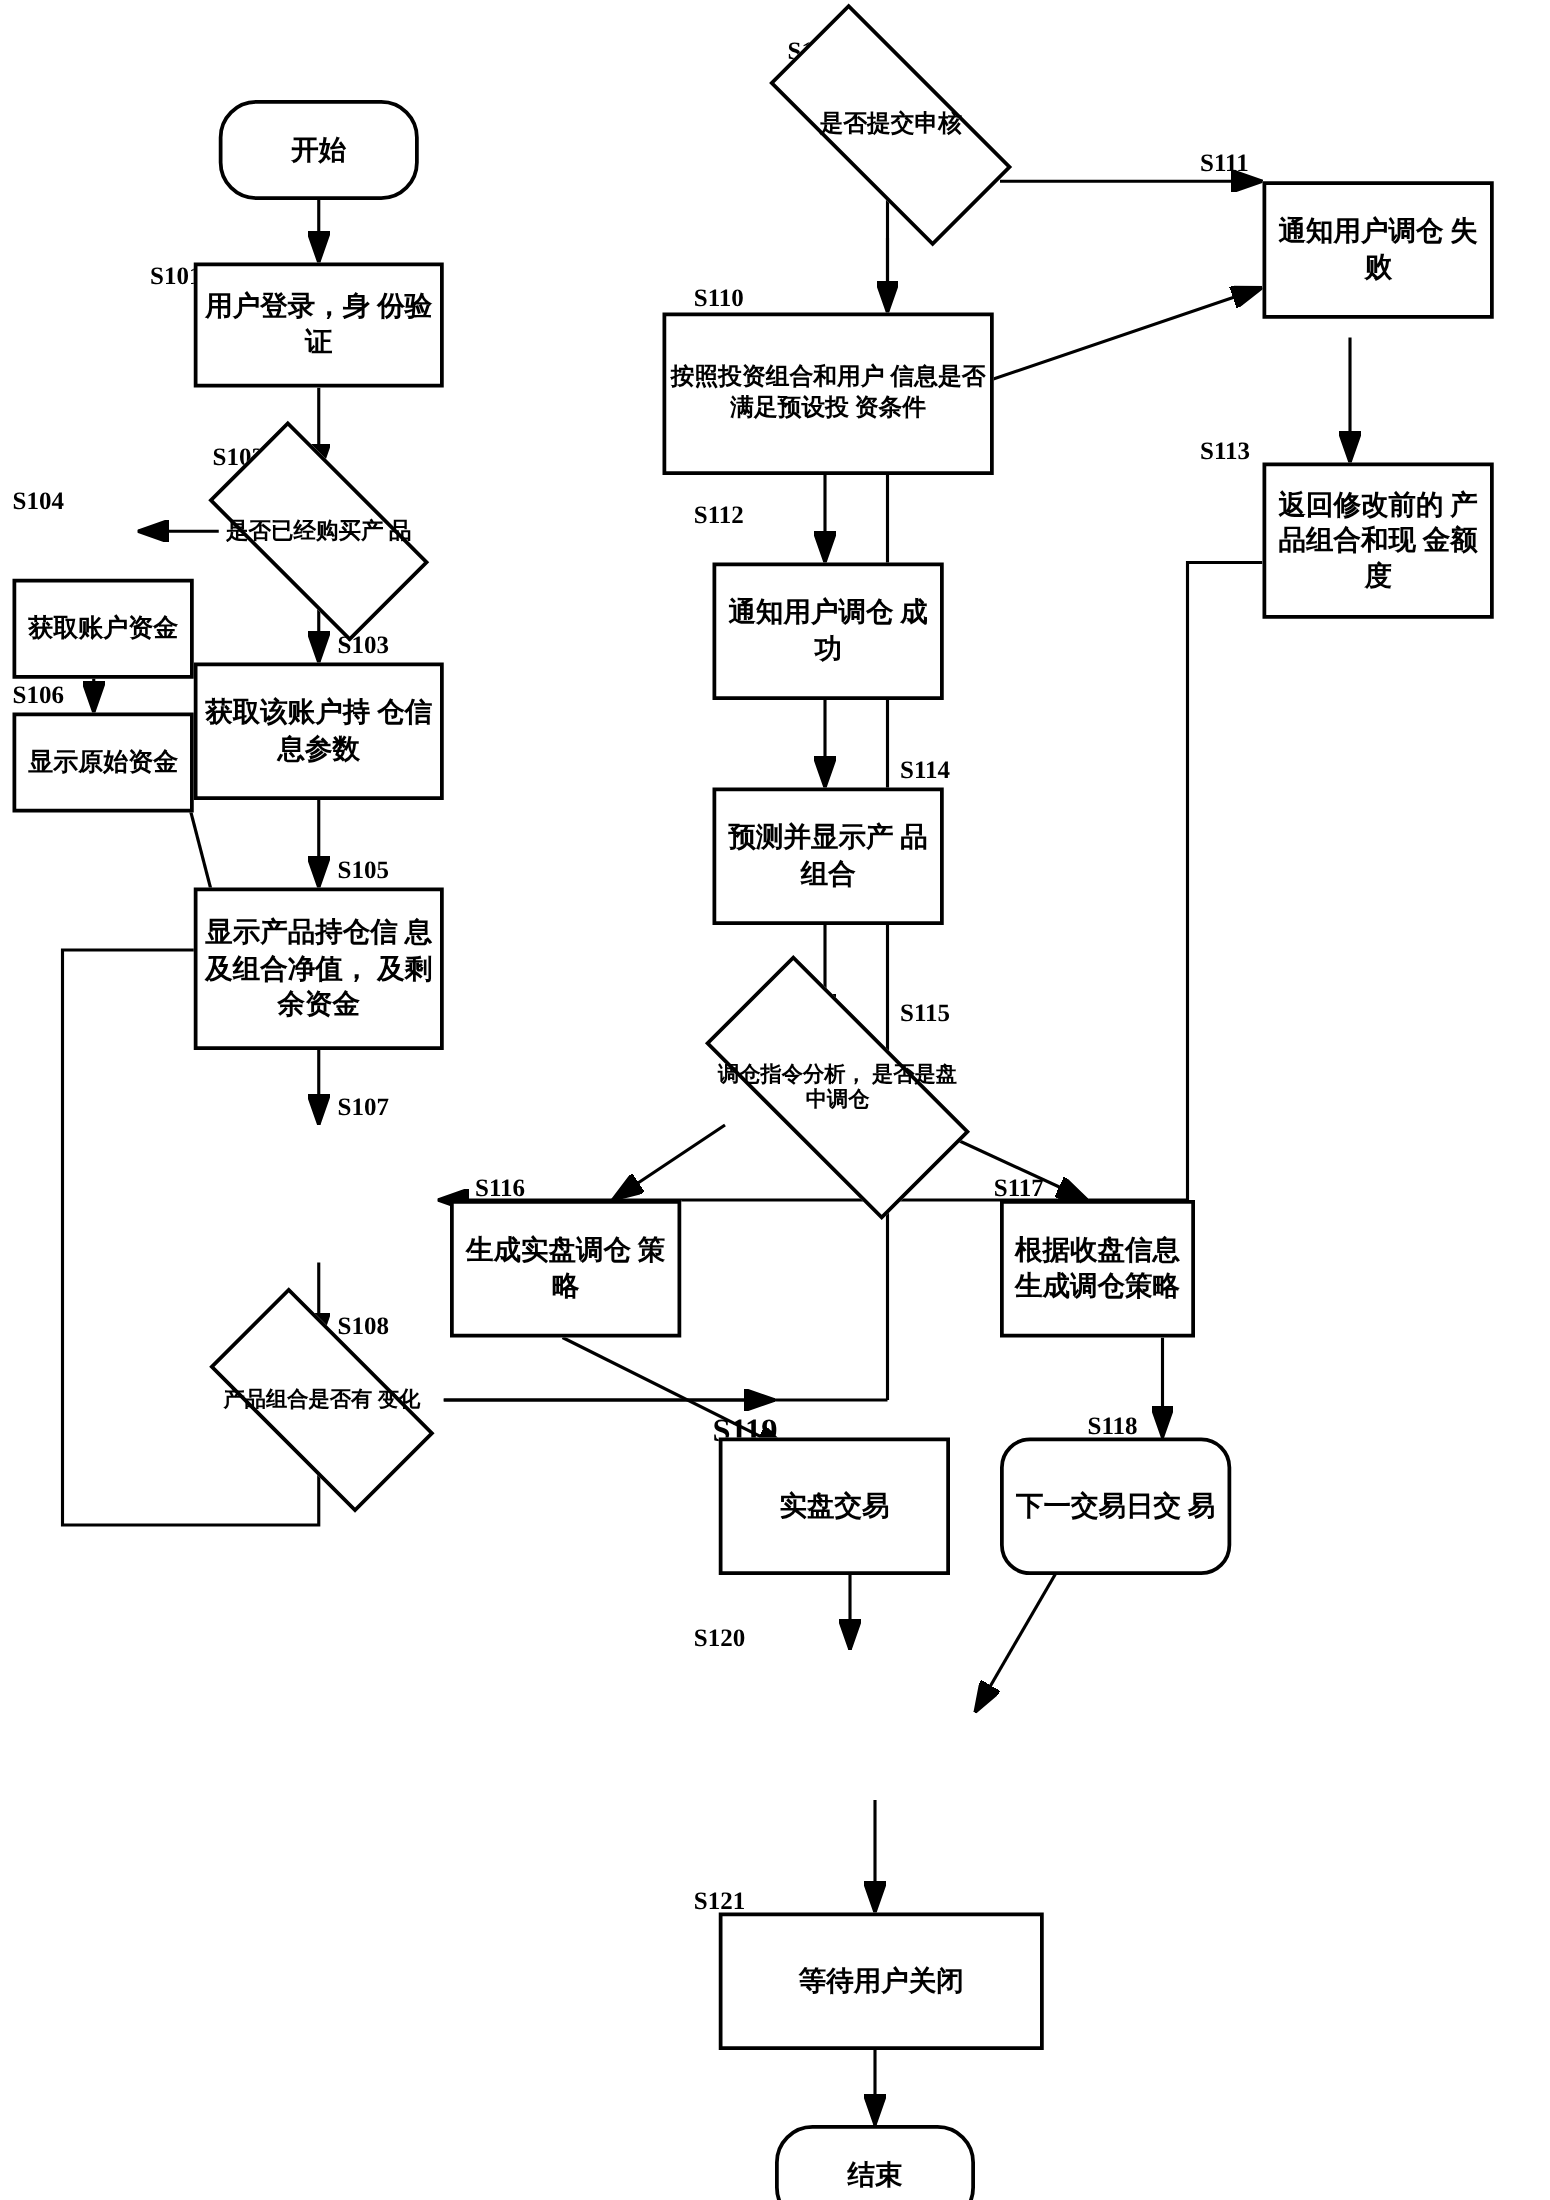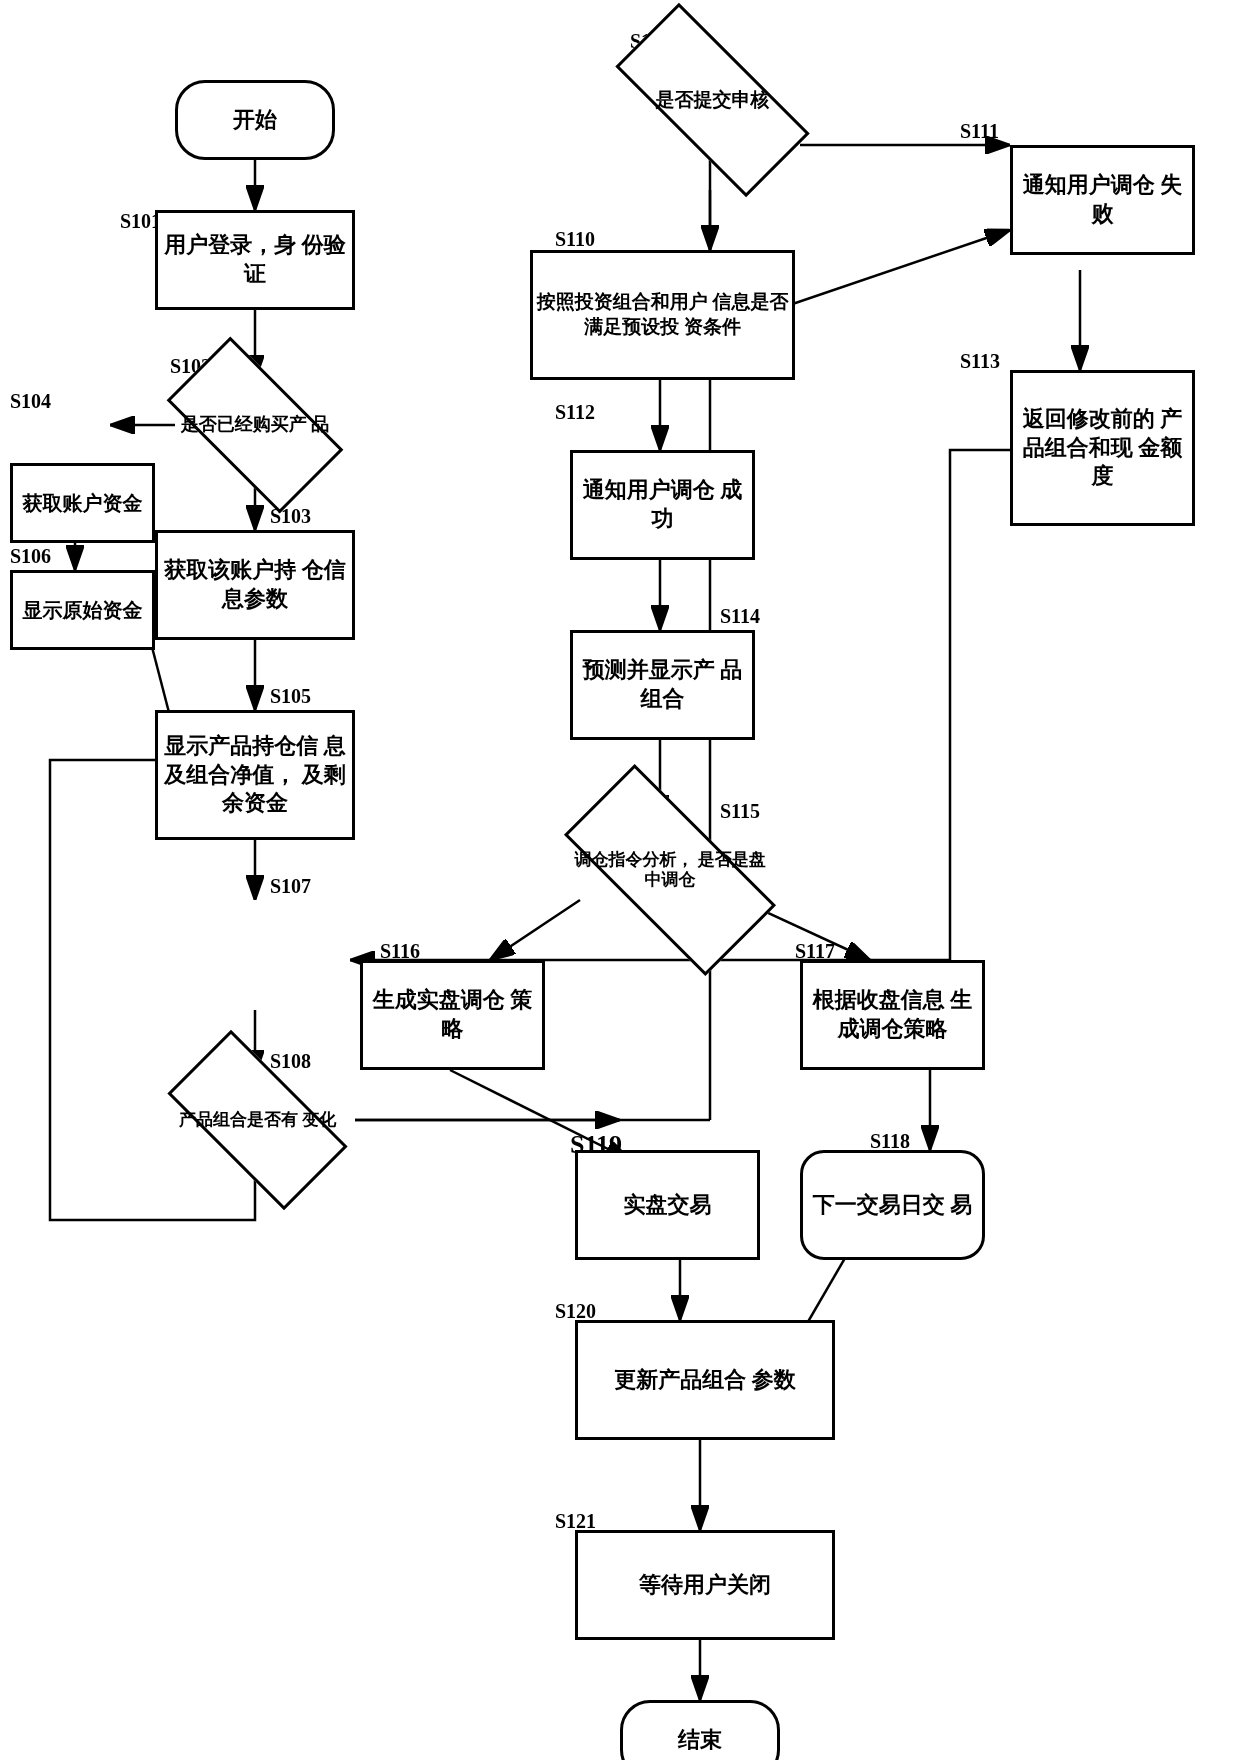--- a/index.html
+++ b/index.html
@@ -193,21 +193,21 @@
   <div class="label" style="left:555px; top:228px; font-size:20px;">S110</div>
   <div class="node rect" style="left:530px; top:250px; width:265px; height:130px; font-size:19px;">按照投资组合和用户
 信息是否满足预设投
 资条件</div>
 
   <div class="label" style="left:960px; top:120px; font-size:20px;">S111</div>
   <div class="node rect" style="left:1010px; top:145px; width:185px; height:110px;">通知用户调仓
 失败</div>
 
   <div class="label" style="left:960px; top:350px; font-size:20px;">S113</div>
-  <div class="node rect" style="left:1010px; top:370px; width:185px; height:156px;">返回修改前的
+  <div class="node rect" style="left:1010px; top:370px; width:185px; height:125px;">返回修改前的
 产品组合和现
 金额度</div>
 
   <div class="label" style="left:555px; top:401px; font-size:20px;">S112</div>
   <div class="node rect" style="left:570px; top:450px; width:185px; height:110px;">通知用户调仓
 成功</div>
 
   <div class="label" style="left:720px; top:605px; font-size:20px;">S114</div>
   <div class="node rect" style="left:570px; top:630px; width:185px; height:110px;">预测并显示产
 品组合</div>
@@ -217,32 +217,30 @@
     <div class="diamond" style="position:absolute; left:0; top:0; width:200px; height:100px;"></div>
     <div class="diamond-label" style="position:absolute; left:0; top:0; width:200px; height:100px; font-size:17px; line-height:1.2;">调仓指令分析，
 是否是盘中调仓</div>
   </div>
 
   <div class="label" style="left:380px; top:940px; font-size:20px;">S116</div>
   <div class="node rect" style="left:360px; top:960px; width:185px; height:110px;">生成实盘调仓
 策略</div>
 
   <div class="label" style="left:795px; top:940px; font-size:20px;">S117</div>
-  <div class="node rect" style="left:800px; top:960px; width:185px; height:110px;">根据收盘信息
+  <div class="node rect" style="left:800px; top:960px; width:156px; height:110px;">根据收盘信息
 生成调仓策略</div>
 
   <div class="label" style="left:570px; top:1130px; font-size:26px;">S119</div>
   <div class="node rect" style="left:575px; top:1150px; width:185px; height:110px;">实盘交易</div>
 
   <div class="label" style="left:870px; top:1130px; font-size:20px;">S118</div>
   <div class="node rect" style="left:800px; top:1150px; width:185px; height:110px;border-radius:24px;">下一交易日交
 易</div>
 
   <div class="label" style="left:555px; top:1300px; font-size:20px;">S120</div>
-  <div class="node rect" style="left:575px; top:1320px; width:260px; height:120px;">更新产品组合
-参数</div>
 
   <div class="label" style="left:555px; top:1510px; font-size:20px;text-align:center;">S121</div>
   <div class="node rect" style="left:575px; top:1530px; width:260px; height:110px;">等待用户关闭</div>
 
   <div class="node rounded-rect" style="left:620px; top:1700px; width:160px; height:80px;">结束</div>
 
 </div>
 
 </body></html>

